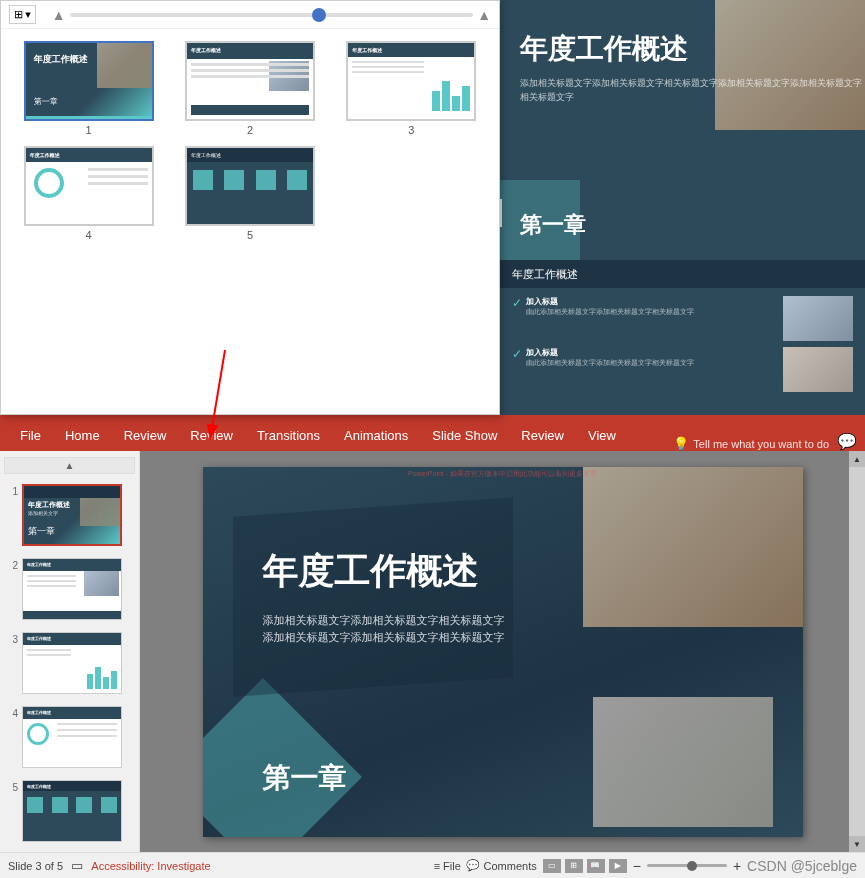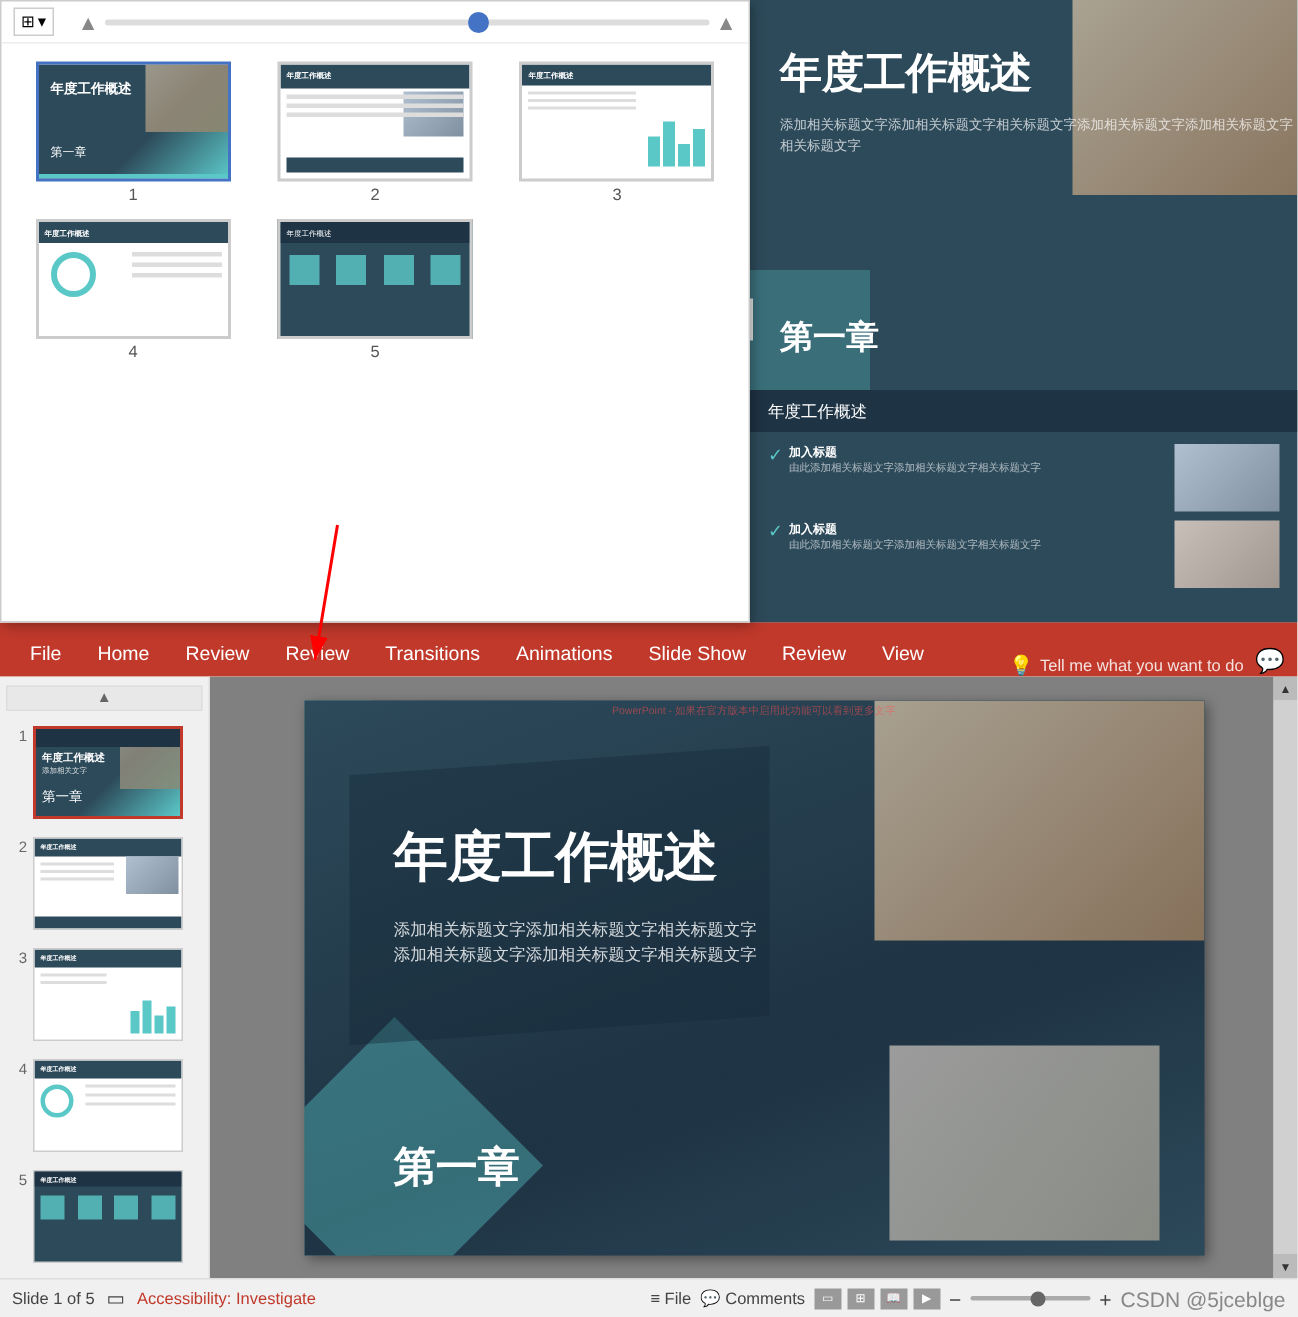--- a/index.html
+++ b/index.html
@@ -716,21 +716,21 @@
       <div class="slide-scroll-up">
         <div class="scroll-btn">▲</div>
         <div class="scroll-track"></div>
         <div class="scroll-btn">▼</div>
       </div>
     </div>
   </div>
 
   <div class="status-bar">
     <div class="status-left">
-      <span>Slide 1 of 5</span>
+      <span>Slide 3 of 5</span>
       <span style="font-size:13px;">▭</span>
       <span style="color:#c0392b;font-size:11px;">Accessibility: Investigate</span>
     </div>
     <div class="status-right">
       <div class="status-notes">
         <span>≡</span>
         <span>File</span>
       </div>
       <div class="status-comments">
         <span>💬</span>

